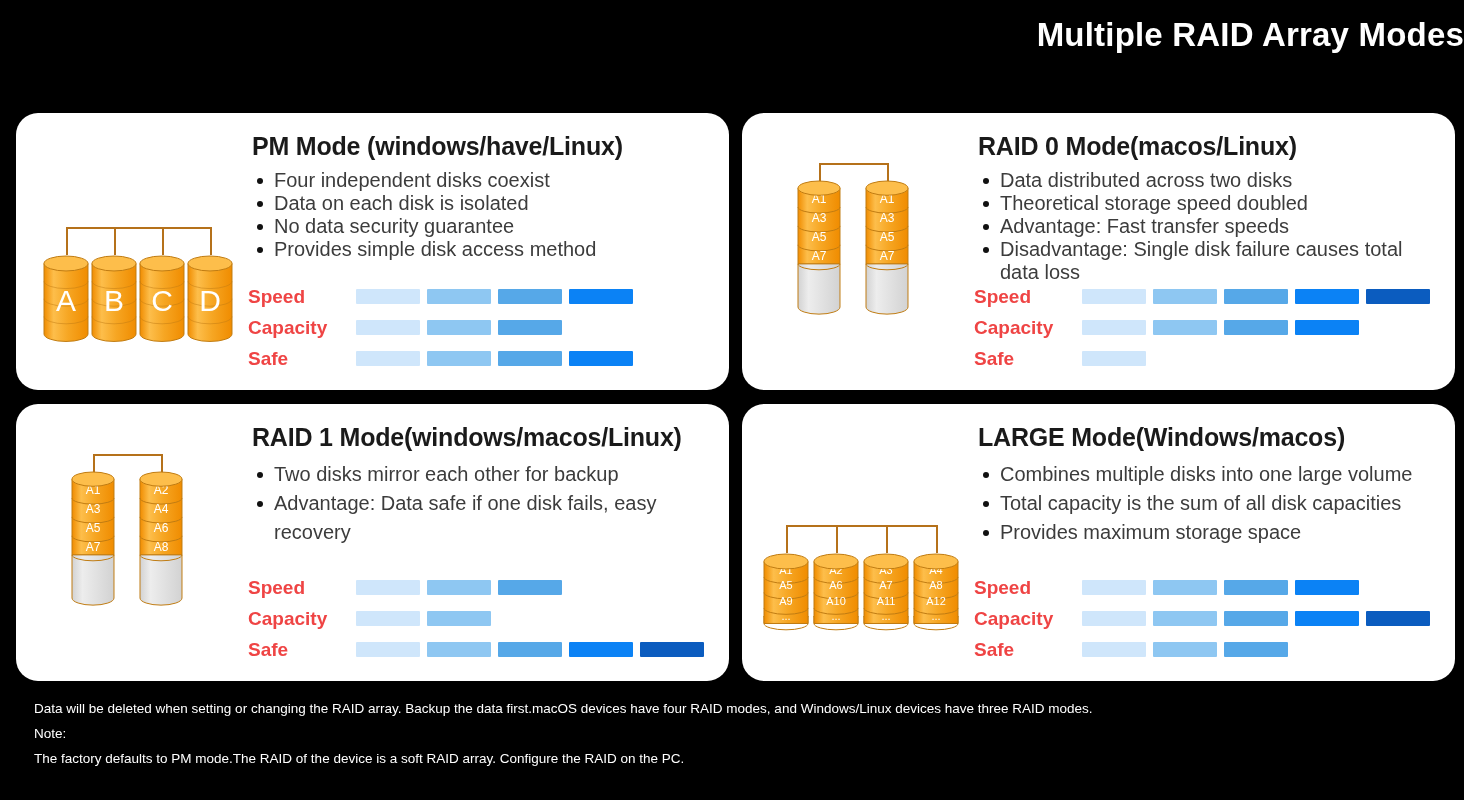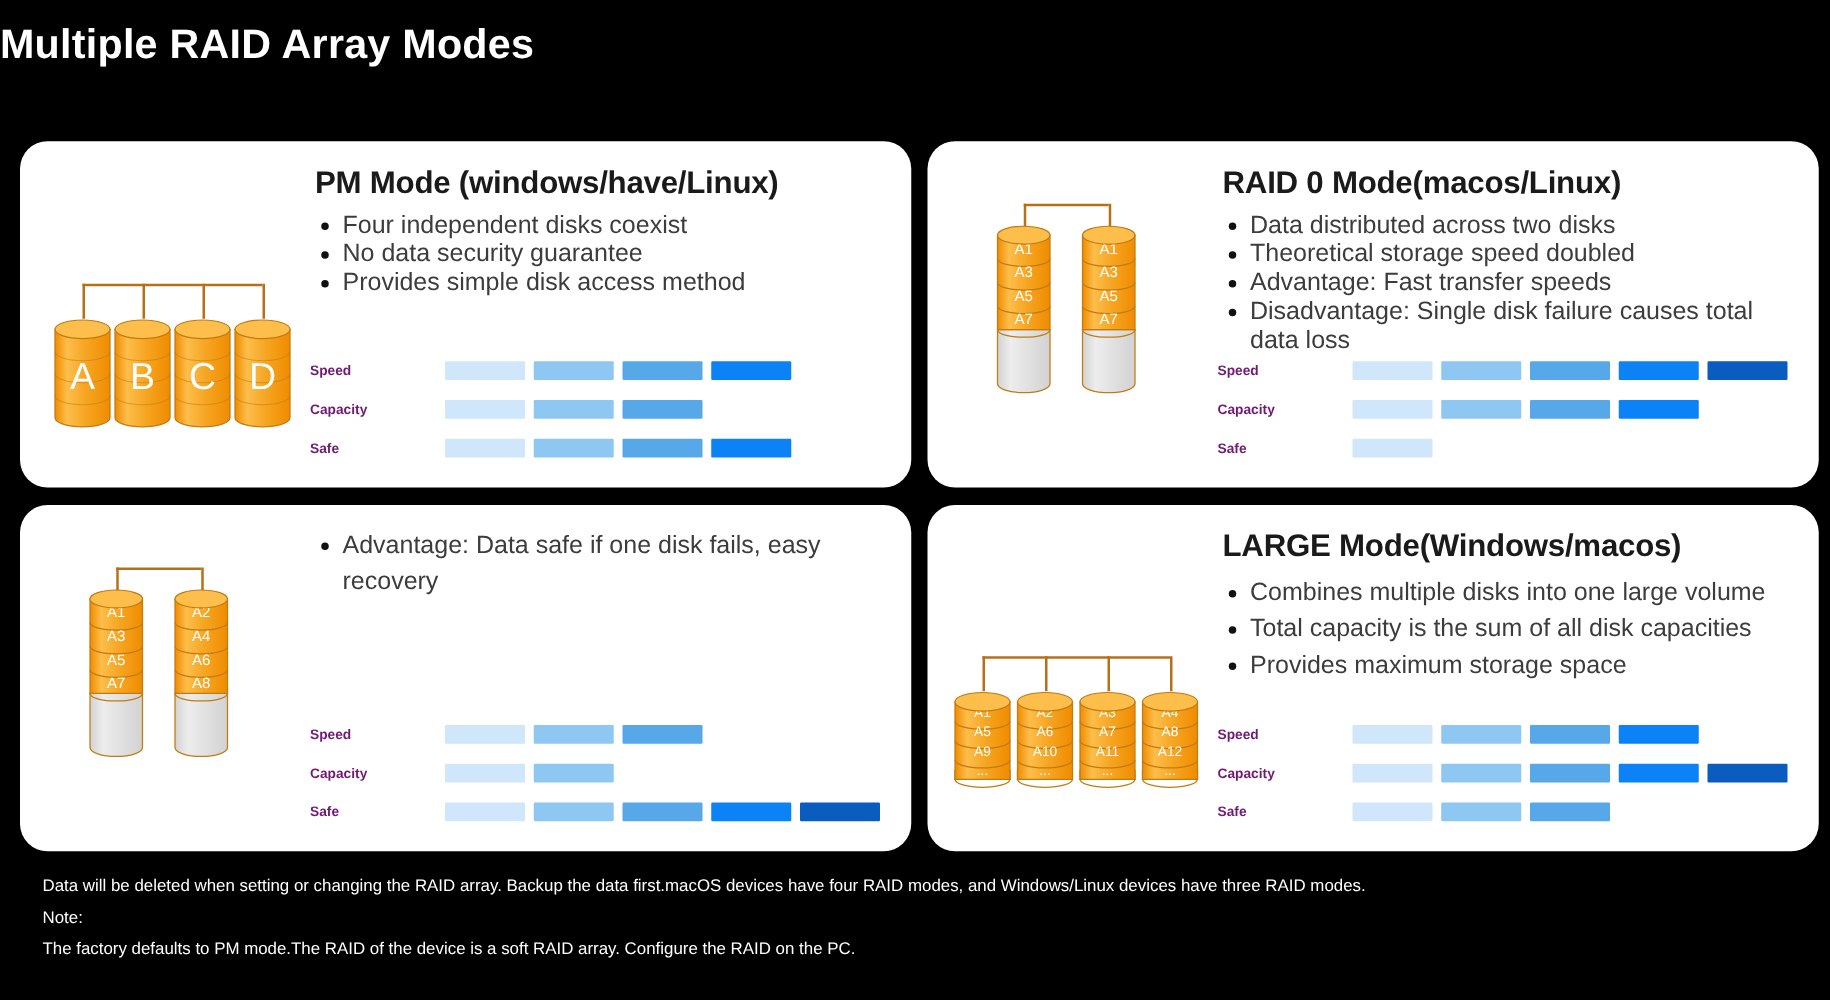--- a/index.html
+++ b/index.html
@@ -5,21 +5,21 @@
   * { box-sizing: border-box; margin: 0; padding: 0; }
   html, body {
     width: 1464px; height: 800px;
     background: #000000;
     font-family: "Liberation Sans", sans-serif;
     overflow: hidden;
   }
   .page { position: relative; width: 1464px; height: 800px; background:#000; }
 
   
-  .header { padding-top: 14px; text-align: left; }
+  .header { padding-top: 14px; text-align: right; }
   .title {
     color: #ffffff;
     font-size: 33px;
     font-weight: bold;
     letter-spacing: 0.2px;
     line-height: 42px;
   }
   .subtitle {
     color: #ffffff;
     font-size: 16.5px;
@@ -91,22 +91,22 @@
   
   .meters { position: absolute; left: 0; bottom: 2px; width: 100%; }
   .meter-row {
     display: flex;
     align-items: center;
     height: 31px;
   }
   .meter-label {
     width: 108px;
     flex: 0 0 108px;
-    color: #701a75;
-    font-size: 11px;
+    color: #ef4444;
+    font-size: 19px;
     font-weight: bold;
   }
   .meter-bars { display: flex; gap: 7px; }
   .seg {
     width: 64px;
     height: 15px;
     border-radius: 1px;
     background: transparent;
   }
 
@@ -257,20 +257,21 @@
                   <ellipse cx="22" cy="7.48" rx="22" ry="7.48" fill="#fdbe4b" stroke="#c07b12" stroke-width="1"></ellipse>
                   <text class="cyl-letter" x="22" y="55.4336">D</text>
                 </svg>
               </div>
             </div>
           </div>
        <div class="content">
          <div class="card-title">PM Mode (windows/have/Linux)</div>
          <ul class="bullets">
            <li>Four independent disks coexist</li>
+              <li>Data on each disk is isolated</li>
               <li>No data security guarantee</li>
               <li>Provides simple disk access method</li>
          </ul>
          <div class="meters">
               <div class="meter-row">
                 <div class="meter-label">Speed</div>
                 <div class="meter-bars">
                   <div class="seg" style="background:#cfe6fb"></div>
                   <div class="seg" style="background:#8ec7f2"></div>
                   <div class="seg" style="background:#56a8e8"></div>
@@ -473,21 +474,23 @@
                   <path d="M0,63.839999999999996 A 21 6.069 0 0 0 42,63.839999999999996" fill="none" stroke="#c07b12" stroke-width="1"></path>
                   <text class="blk-label" style="font-size:12px" x="21" y="59.681999999999995">A6</text>
                   <path d="M0,82.74 A 21 6.069 0 0 0 42,82.74" fill="none" stroke="#c07b12" stroke-width="1"></path>
                   <text class="blk-label" style="font-size:12px" x="21" y="78.582">A8</text>
                   <ellipse cx="21" cy="7.140000000000001" rx="21" ry="7.140000000000001" fill="#fdbe4b" stroke="#c07b12" stroke-width="1"></ellipse>
                 </svg>
               </div>
             </div>
           </div>
        <div class="content">
+         <div class="card-title">RAID 1 Mode(windows/macos/Linux)</div>
          <ul class="bullets loose">
+           <li>Two disks mirror each other for backup</li>
               <li>Advantage: Data safe if one disk fails, easy recovery</li>
          </ul>
          <div class="meters">
               <div class="meter-row">
                 <div class="meter-label">Speed</div>
                 <div class="meter-bars">
                   <div class="seg" style="background:#cfe6fb"></div>
                   <div class="seg" style="background:#8ec7f2"></div>
                   <div class="seg" style="background:#56a8e8"></div>
                   <div class="seg" style="background:transparent"></div>

